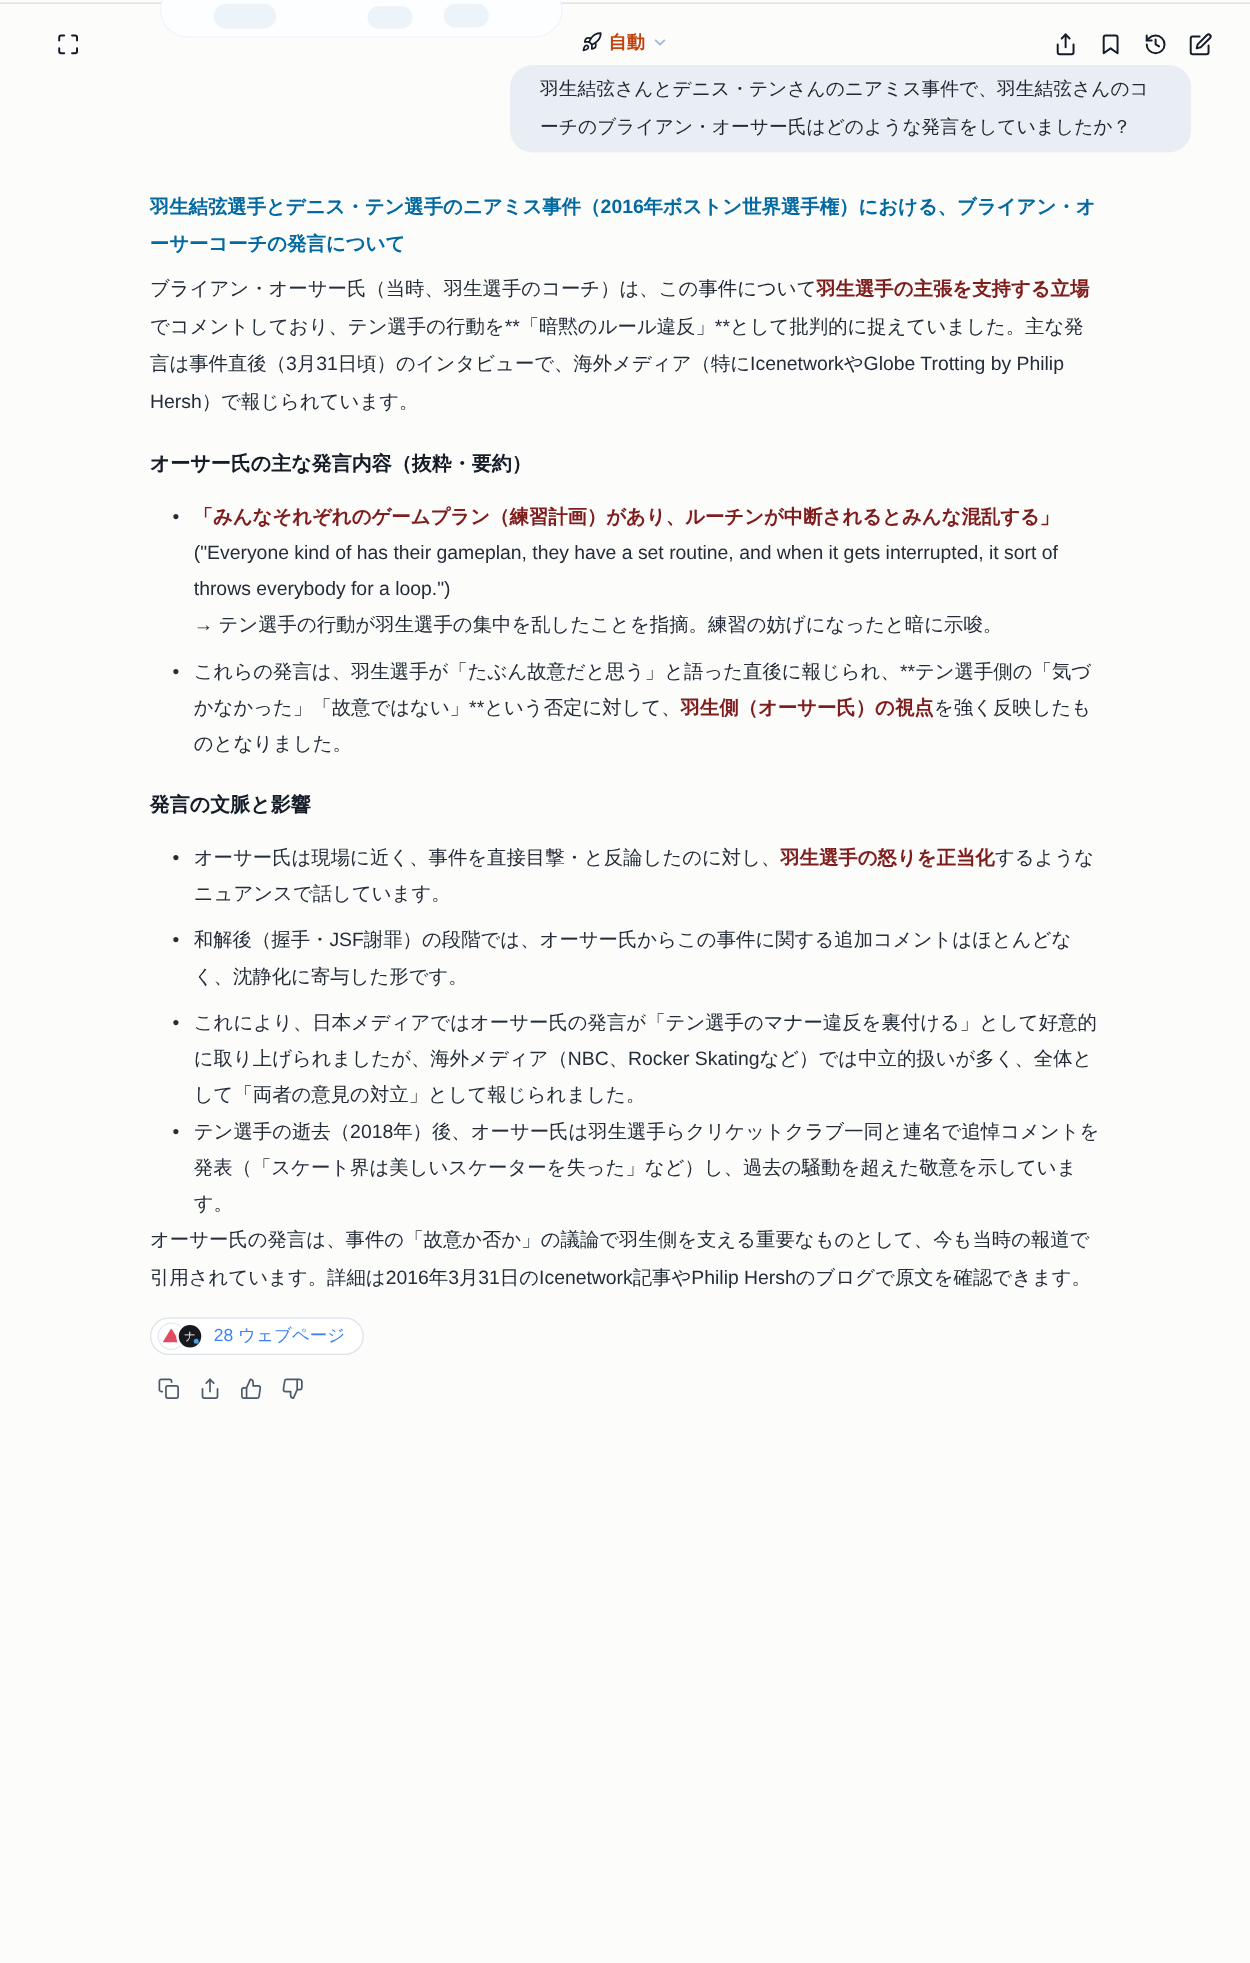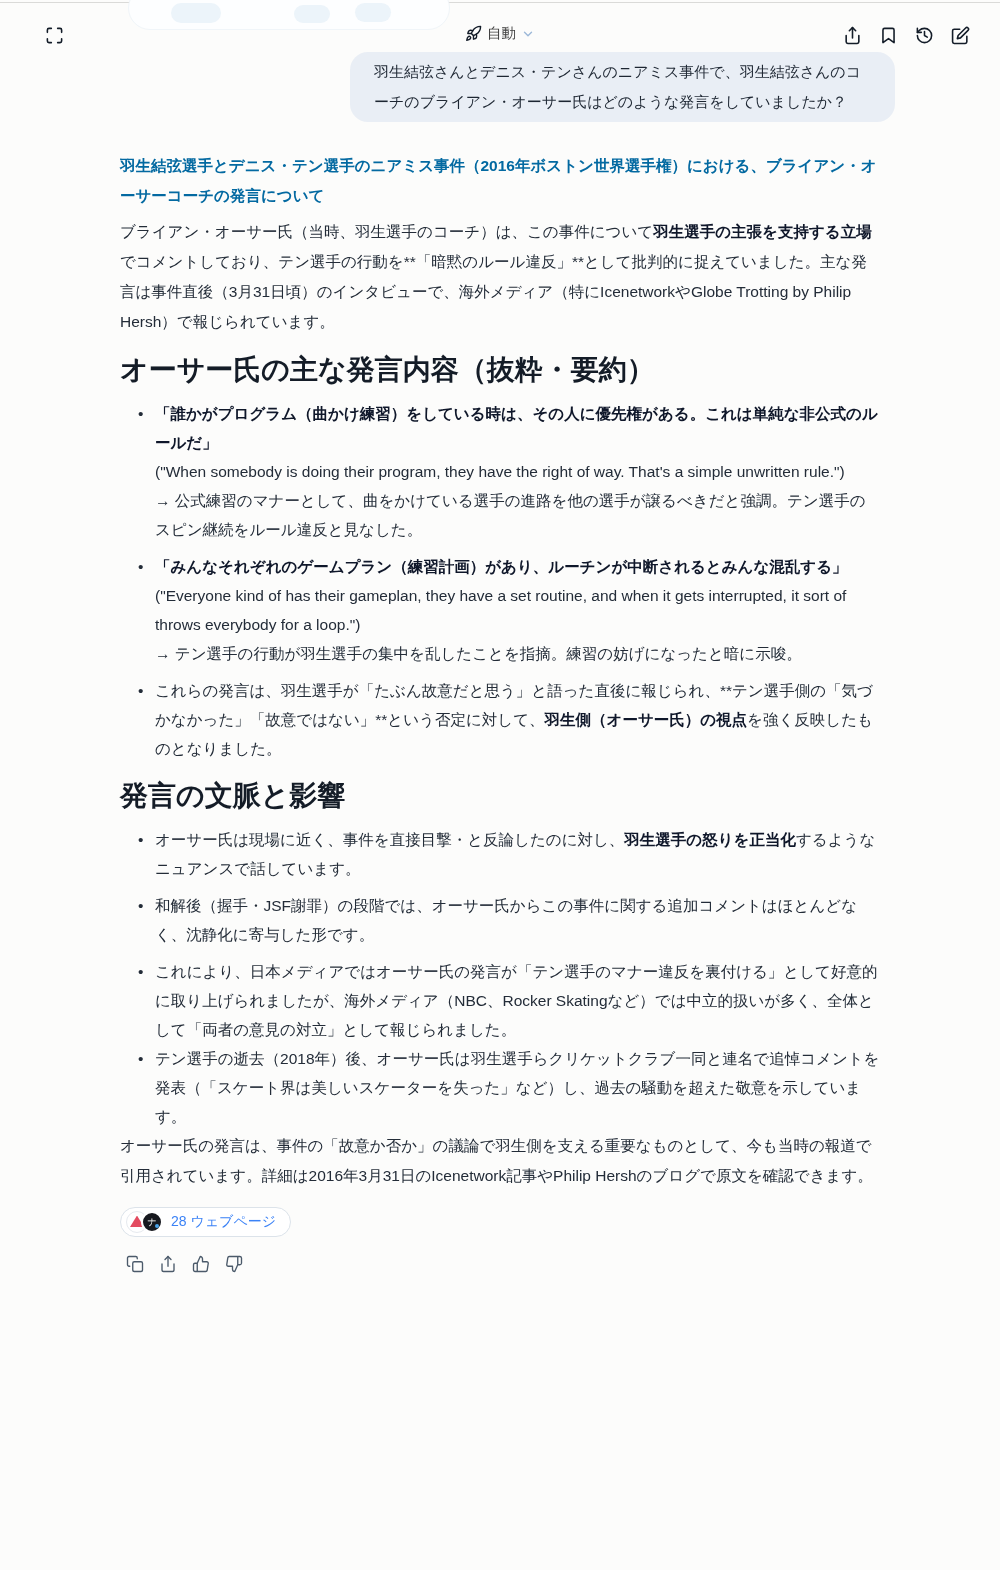--- a/index.html
+++ b/index.html
@@ -20,35 +20,35 @@
 
   header{ position:relative; height:46px; padding:26px 30px 0 45px;
     display:flex; align-items:flex-start; justify-content:space-between; z-index:2; }
   .hicon{ width:19px; height:19px; color:#131c28; cursor:pointer; display:inline-block; }
   .hicon svg{ width:100%; height:100%; stroke:currentColor; fill:none;
     stroke-width:2; stroke-linecap:round; stroke-linejoin:round; }
   .header-right{ display:flex; gap:17px; align-items:center; }
   .model-selector{ position:absolute; left:50%; top:24px; transform:translateX(-50%);
     display:flex; align-items:center; gap:5px; cursor:pointer; }
   .model-selector .rocket{ width:17px; height:17px; }
-  .model-selector .label{ font-size:14.5px; font-weight:400; color:#404040; }
+  .model-selector .label{ font-size:14.5px; font-weight:700; color:#c2410c; }
   .model-selector .chev{ width:14px; height:14px; color:#9cb8d8; }
   .model-selector .chev svg{ width:100%; height:100%; stroke:currentColor; fill:none;
     stroke-width:2.4; stroke-linecap:round; stroke-linejoin:round; }
 
-  .bubble-row{ display:flex; justify-content:flex-end; padding-right:105px; margin-top:6px; }
+  .bubble-row{ display:flex; justify-content:flex-end; padding-right:47px; margin-top:6px; }
   .user-bubble{ max-width:545px; background:#e9eef5; border-radius:18px;
     padding:5px 24px; font-size:15px; line-height:30px; color:#1d2632; }
 
   main{ width:760px; margin:29px auto 0 120px; }
   .intro-heading{ font-size:15.5px; font-weight:700; line-height:30px; color:#0369a1; margin:0 0 6px; }
   p.body{ font-size:15.5px; line-height:30px; margin:0; }
   .rich{ white-space:pre-wrap; }
-  .rich b{ font-weight:700; color:#0f172a; }
-  h3{ font-size:28px; font-weight:700; color:#141c27; margin:22px 0 14px; line-height:26px;font-family:Liberation Mono, monospace; }
+  .rich b{ font-weight:700; color:#7f1d1d; }
+  h3{ font-size:16px; font-weight:700; color:#141c27; margin:22px 0 14px; line-height:26px; }
   ul{ list-style:none; margin:0; }
   li{ position:relative; margin:0 0 8px 35px; font-size:15.5px; line-height:29px; }
   li:last-child{ margin-bottom:0; }
   li::before{ content:"•"; position:absolute; left:-17px; top:0; color:#232c38; }
   .closing{ margin-top:14px; }
 
   .sources-pill{ margin-top:16px; display:inline-flex; align-items:center; height:30px;
     border:1px solid #dce3ea; border-radius:16px; padding:0 14px 0 5px; gap:8px;
     background:#fff; cursor:pointer; }
   .favicons{ display:flex; align-items:center; }
@@ -138,23 +138,20 @@
 <div class="bubble-row">
   <div class="user-bubble">羽生結弦さんとデニス・テンさんのニアミス事件で、羽生結弦さんのコーチのブライアン・オーサー氏はどのような発言をしていましたか？</div>
 </div>
 
 <main>
   <p class="intro-heading">羽生結弦選手とデニス・テン選手のニアミス事件（2016年ボストン世界選手権）における、ブライアン・オーサーコーチの発言について</p>
   <p class="body rich"><span>ブライアン・オーサー氏（当時、羽生選手のコーチ）は、この事件について</span><b>羽生選手の主張を支持する立場</b><span>でコメントしており、テン選手の行動を**「暗黙のルール違反」**として批判的に捉えていました。主な発言は事件直後（3月31日頃）のインタビューで、海外メディア（特にIcenetworkやGlobe Trotting by Philip Hersh）で報じられています。</span></p>
 
   <h3>オーサー氏の主な発言内容（抜粋・要約）</h3>
   <ul>
-    <li class="rich"><b>「誰かがプログラム（曲かけ練習）をしている時は、その人に優先権がある。これは単純な非公式のルールだ」</b><span>
-("When somebody is doing their program, they have the right of way. That's a simple unwritten rule.")
-→ 公式練習のマナーとして、曲をかけている選手の進路を他の選手が譲るべきだと強調。テン選手のスピン継続をルール違反と見なした。</span></li>
     <li class="rich"><b>「みんなそれぞれのゲームプラン（練習計画）があり、ルーチンが中断されるとみんな混乱する」</b><span>
 ("Everyone kind of has their gameplan, they have a set routine, and when it gets interrupted, it sort of throws everybody for a loop.")
 → テン選手の行動が羽生選手の集中を乱したことを指摘。練習の妨げになったと暗に示唆。</span></li>
     <li class="rich"><span>これらの発言は、羽生選手が「たぶん故意だと思う」と語った直後に報じられ、**テン選手側の「気づかなかった」「故意ではない」**という否定に対して、</span><b>羽生側（オーサー氏）の視点</b><span>を強く反映したものとなりました。</span></li>
   </ul>
 
   <h3>発言の文脈と影響</h3>
   <ul>
     <li class="rich"><span>オーサー氏は現場に近く、事件を直接目撃・と反論したのに対し、</span><b>羽生選手の怒りを正当化</b><span>するようなニュアンスで話しています。</span></li>
     <li class="rich"><span>和解後（握手・JSF謝罪）の段階では、オーサー氏からこの事件に関する追加コメントはほとんどなく、沈静化に寄与した形です。</span></li>

